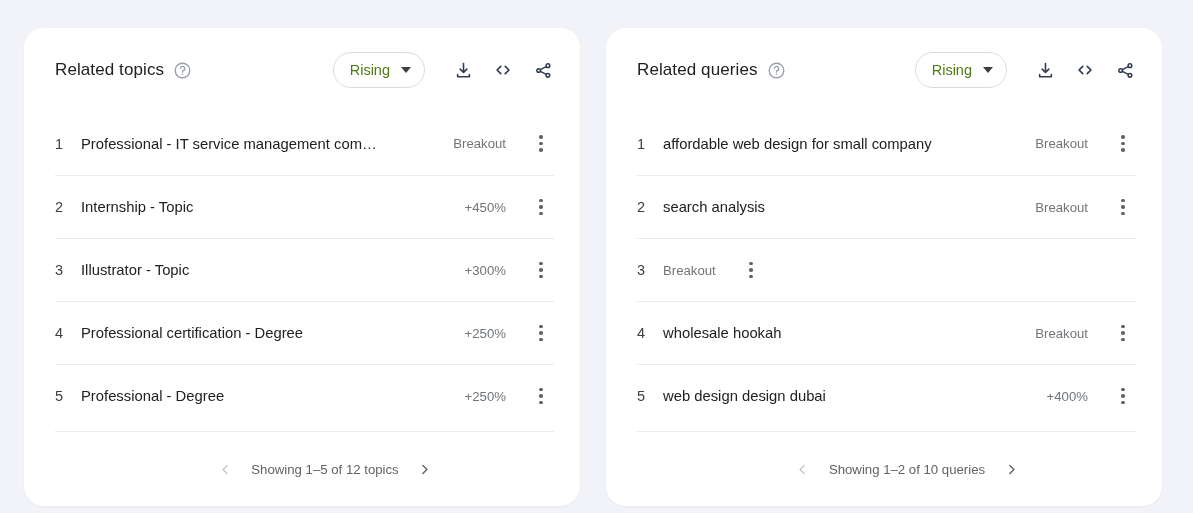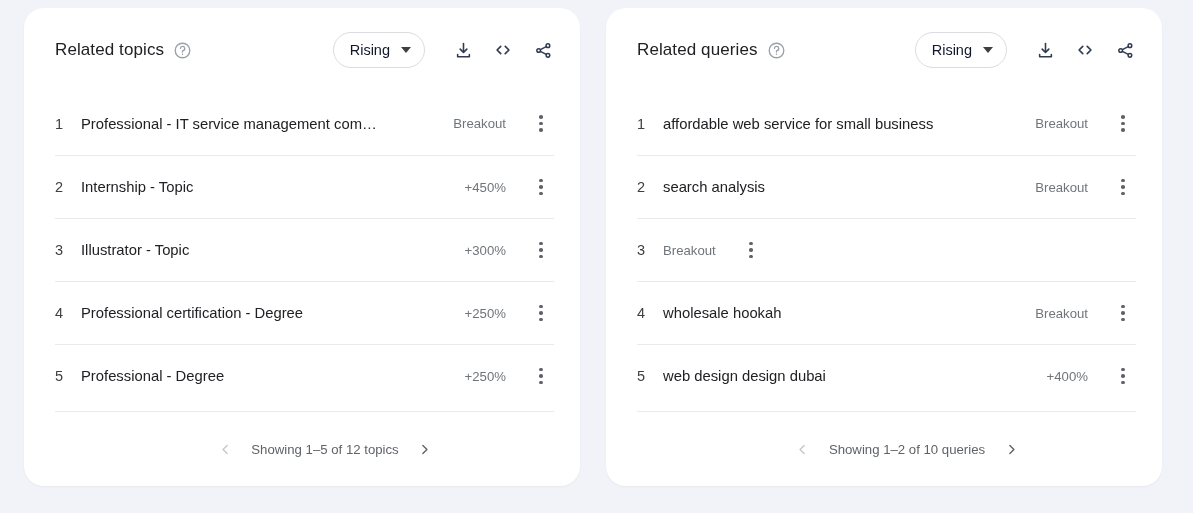--- a/index.html
+++ b/index.html
@@ -11,21 +11,21 @@
     height: 513px;
     background: #f1f3f8;
     font-family: "Liberation Sans", sans-serif;
     -webkit-font-smoothing: antialiased;
     overflow: hidden;
   }
 
   .board {
     display: flex;
     gap: 26px;
-    padding: 8px 24px;
+    padding: 28px 24px;
     box-sizing: border-box;
     height: 513px;
   }
 
   .card {
     background: #ffffff;
     border-radius: 20px;
     width: 556px;
     height: 478px;
     box-sizing: border-box;
@@ -61,21 +61,21 @@
     display: inline-flex;
     align-items: center;
     justify-content: center;
     gap: 11px;
     height: 36px;
     padding: 0 13px 0 16px;
     border: 1px solid #dadce0;
     border-radius: 18px;
     background: #fff;
     font-size: 14.5px;
-    color: #0f172a;
+    color: #4d7c0f;
     box-sizing: border-box;
     cursor: pointer;
   }
   .caret {
     width: 0; height: 0;
     border-left: 5px solid transparent;
     border-right: 5px solid transparent;
     border-top: 6px solid #3c4043;
   }
 
@@ -338,21 +338,21 @@
             <path d="M8 10.9 15.5 7.1"></path>
             <path d="M8 13.1 15.5 16.9"></path>
           </svg>
         </span>
       </div>
     </div>
 
     <div class="rows">
       <div class="row">
         <span class="row-rank">1</span>
-        <span class="row-title">affordable web service for small business</span>
+        <span class="row-title">affordable web design for small company</span>
         <span class="row-value">Breakout</span>
         <span class="row-menu">
             <i></i>
             <i></i>
             <i></i>
           </span>
       </div>
       <div class="row">
         <span class="row-rank">2</span>
         <span class="row-title">search analysis</span>

